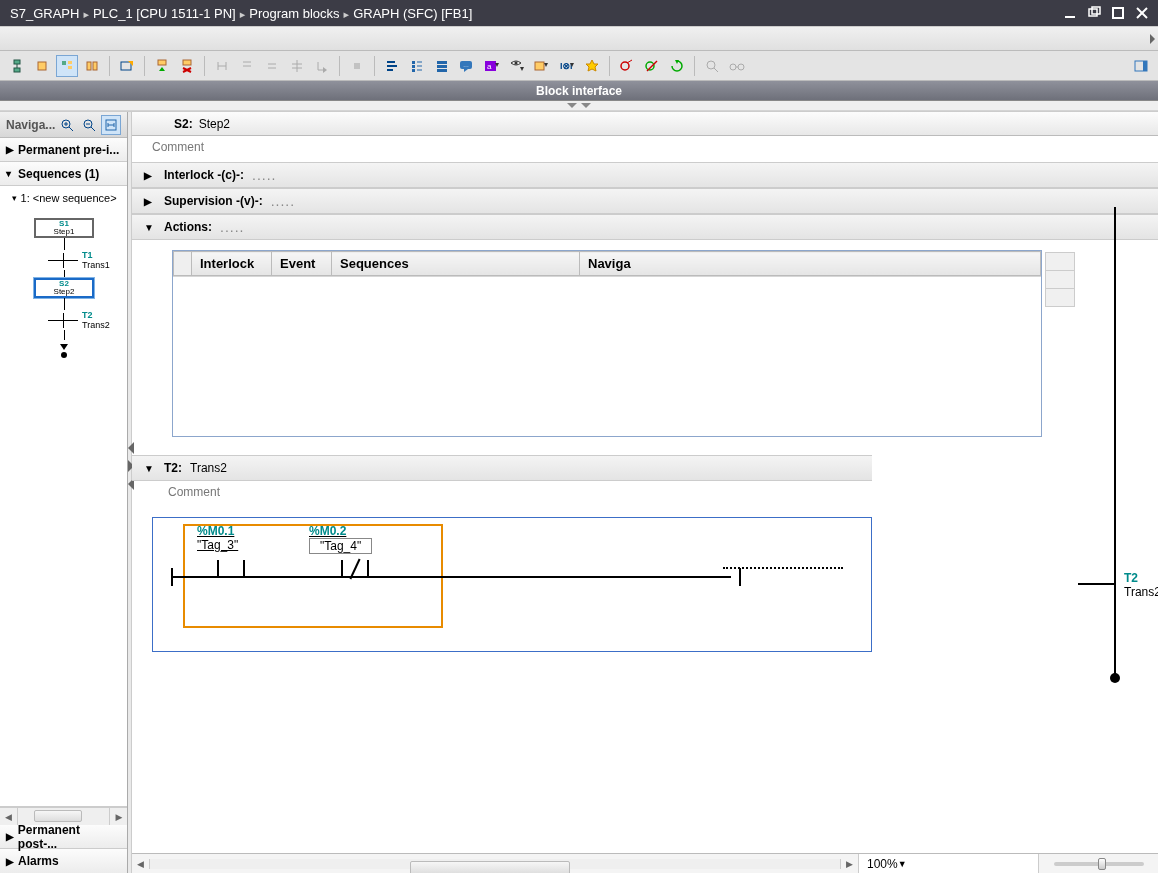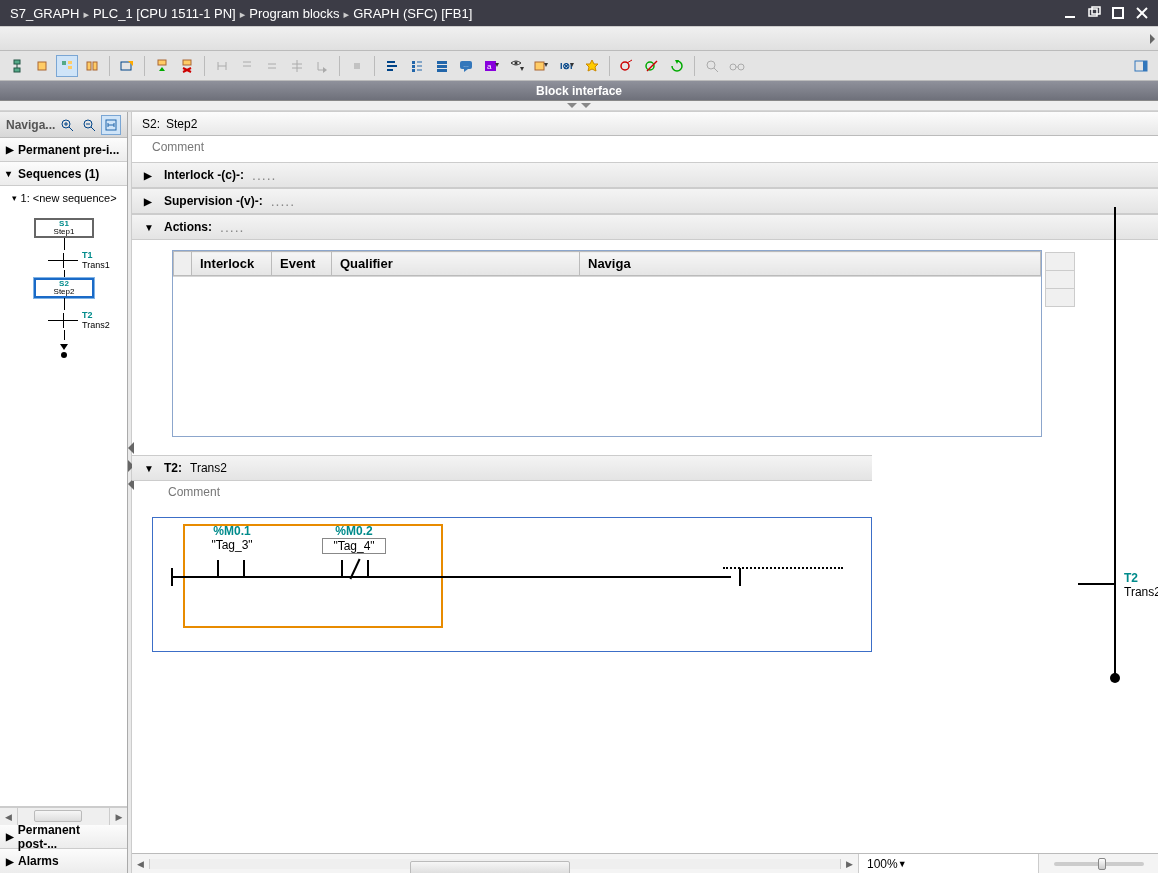--- a/index.html
+++ b/index.html
@@ -189,21 +189,21 @@
     display: flex;
     flex-direction: column;
     position: relative;
   }
   .step-header {
     height: 24px;
     border-bottom: 1px solid #bbb;
     display:flex; align-items:center; padding: 0 10px; gap:6px;
     background: linear-gradient(#fcfcfc,#e8e8e8);
   }
-  .step-header .sid { font-weight:normal; }
+  .step-header .sid { font-weight:bold;margin-left:32px; }
   .step-comment { padding: 4px 20px 8px; color:#777; font-size:12px; }
 
   .section-row {
     height: 26px;
     background: linear-gradient(#f4f4f4,#e4e4e4);
     border-top: 1px solid #ccc;
     border-bottom: 1px solid #ccc;
     display:flex; align-items:center; padding: 0 12px; gap:8px;
     font-weight:bold;
     cursor:pointer;
@@ -272,21 +272,21 @@
     content:""; position:absolute; right:-10px; top:-8px; width:2px; height:18px; background:#000;
   }
   .dashed-ext {
     position:absolute; left:570px; top:49px; width:120px; height:0; border-top:2px dotted #000;
   }
   .contact { position:absolute; top:42px; width:40px; height:18px; text-align:center; }
   .contact .leg { position:absolute; top:0; width:2px; height:18px; background:#000; }
   .contact .leg.l { left:6px; }
   .contact .leg.r { right:6px; }
   .contact .neg { position:absolute; left:50%; top:-2px; width:2px; height:22px; background:#000; transform: translateX(-50%) rotate(25deg);}
-  .contact-labels { position:absolute; text-align:center; font-size:12px; }
+  .contact-labels { position:absolute; text-align:left; font-size:12px;text-decoration:underline; }
   .contact-labels .addr { color:#008b8b; font-weight:bold; }
   .contact-labels .tag { color:#000; }
   .contact-labels.boxed .tag { border:1px solid #888; padding: 0 10px; display:inline-block;}
 
   
   .tconn {
     position:relative; margin-left:6px; width:260px; height:160px;
   }
   .tconn .vline { position:absolute; left:236px; top:-310px; width:2px; height:470px; background:#000; }
   .tconn .hstub { position:absolute; left:200px; top:66px; width:36px; height:2px; background:#000; }
@@ -672,21 +672,21 @@
     </div>
 
     <div class="actions-wrap">
       <div class="actions-table">
         <table>
           <thead>
             <tr>
               <th class="rowhandle"></th>
               <th style="width:80px;">Interlock</th>
               <th style="width:60px;">Event</th>
-              <th style="width:248px;">Qualifier</th>
+              <th style="width:248px;">Sequences</th>
               <th>Naviga</th>
             </tr>
           </thead>
           <tbody>
           </tbody>
         </table>
         <div class="emptygrid"></div>
         <div class="actions-side">
           <div></div>
             <div></div>

